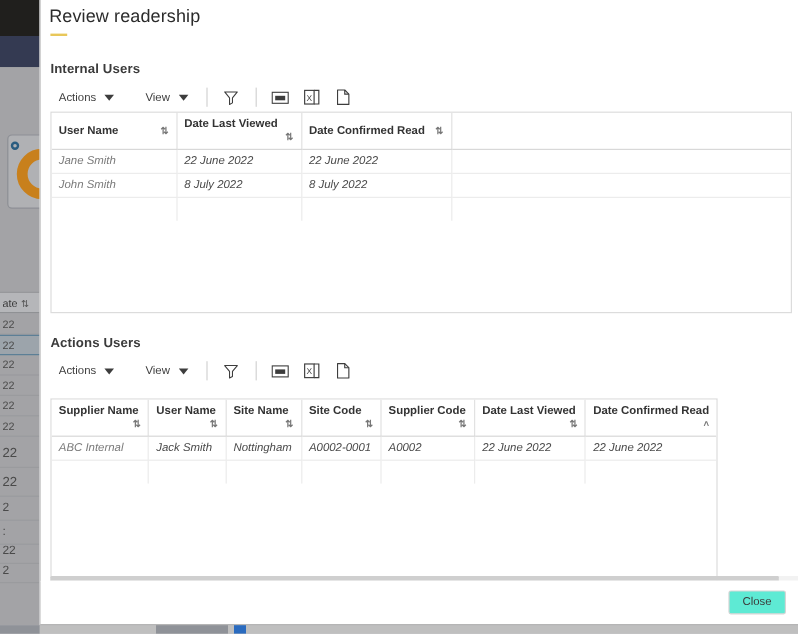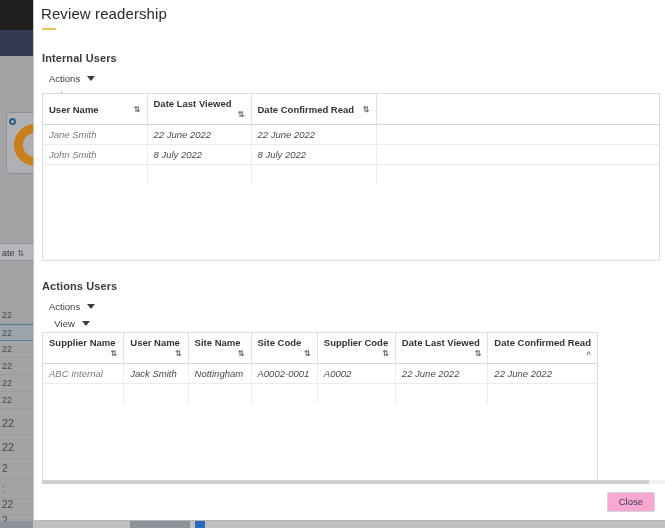--- a/index.html
+++ b/index.html
@@ -29,21 +29,21 @@
   }
   .bg-tbl-head {
     position:absolute; left:0; top:243px; width:33px; height:18px;
     background:#b5b6b9; border-top:1px solid #8f9194; border-bottom:1px solid #8f9194;
     font-size:9px; color:#3a3a3a; line-height:18px; padding-left:2px; white-space:nowrap;
   }
   .bg-sort { display:inline-block; font-size:8px; color:#555; margin-left:3px; }
   .bg-row {
     position:absolute; left:0; width:33px; height:17px;
     border-bottom:1px solid #9a9b9e;
-    font-size:9px; color:#4a4a4a; line-height:17px; padding-left:2px;margin-top:45px;
+    font-size:9px; color:#4a4a4a; line-height:17px; padding-left:2px;
   }
   .bg-row.sel { background:#9ca4ab; border-top:1px solid #5c7f96; border-bottom:1px solid #5c7f96; }
   .bg-row.big { font-size:11px; height:24px; line-height:24px; }
   .bg-row.med { font-size:10px; height:20px; line-height:20px; }
 
   
   #modal {
     position:absolute; left:33px; top:0; width:632px; height:521px;
     background:#ffffff;
     border-left:1px solid #c7c7c7;
@@ -58,21 +58,21 @@
   .title-underline {
     position:absolute; left:8px; top:28px; width:14px; height:2px; background:#e8c75a;
   }
 
   .section-title {
     position:absolute; left:8px;
     font-size:11px; font-weight:bold; color:#3b3b3b; letter-spacing:.1px;
   }
 
   
-  .toolbar { position:absolute; left:9px; display:flex; align-items:center; height:22px;flex-direction:column; }
+  .toolbar { position:absolute; left:9px; display:flex; align-items:center; height:22px; }
   .tb-btn {
     display:flex; align-items:center; gap:7px;
     font-size:9.5px; color:#3d3d3d; padding:3px 6px; cursor:default;
   }
   .caret {
     width:0; height:0; border-left:4px solid transparent; border-right:4px solid transparent;
     border-top:5px solid #3d3d3d; display:inline-block;
   }
   .tb-sep { width:1px; height:16px; background:#d3d3d3; margin:0 9px; }
   .tb-icon { width:22px; height:20px; display:flex; align-items:center; justify-content:center; cursor:default; }
@@ -111,21 +111,21 @@
   }
 
   
   #modal-footer {
     position:absolute; left:0; right:0; bottom:0; height:36px;
     background:#ffffff; border-top:1px solid #ffffff;
   }
   .close-btn {
     position:absolute; right:10px; top:7px;
     min-width:43px; height:20px; padding:0 11px;
-    background:#f9a8d4; border:1px solid #d5d5d5; border-radius:2px;
+    background:#5eead4; border:1px solid #d5d5d5; border-radius:2px;
     font-size:9.5px; color:#3c3c3c; line-height:18px; text-align:center; cursor:default;
   }
 
   
   .bottom-strip { position:absolute; left:0; bottom:0; width:665px; height:7px; background:#bfbfbf; }
   .bottom-strip .seg { position:absolute; bottom:0; height:7px; }
 </style>
 </head>
 <body>
 

